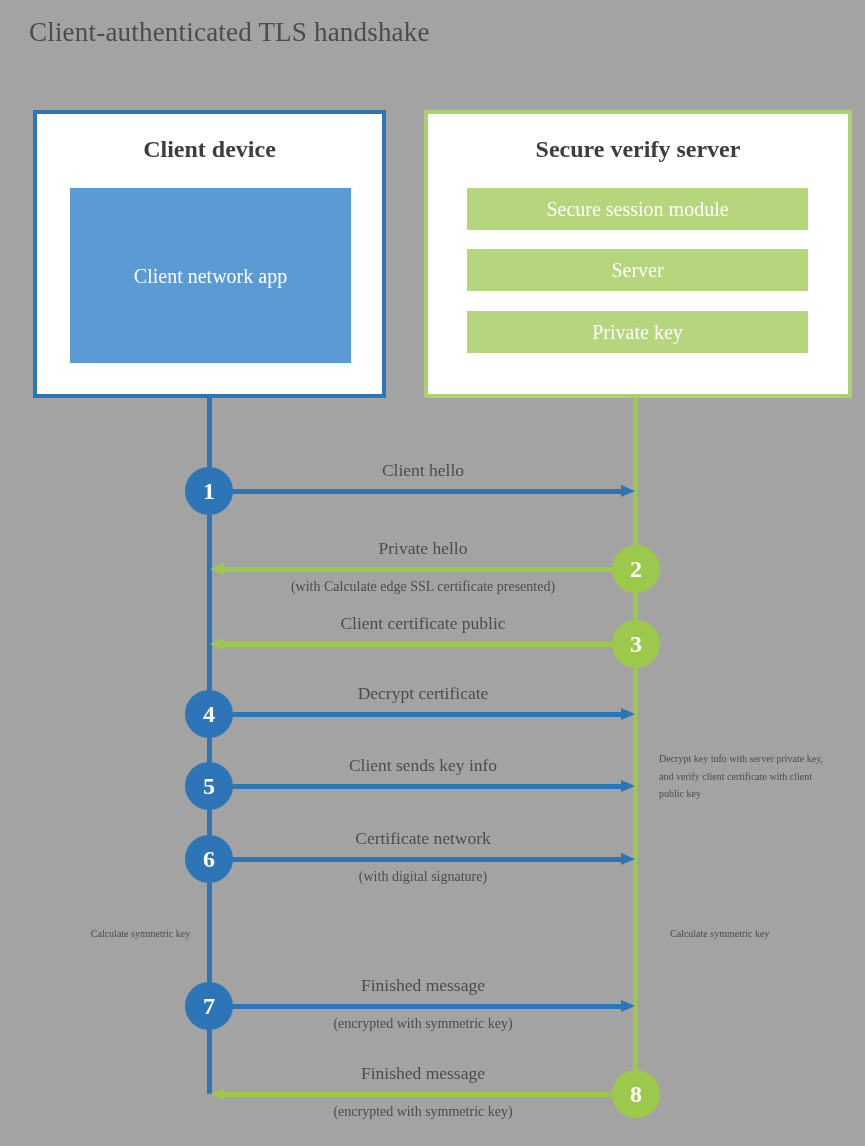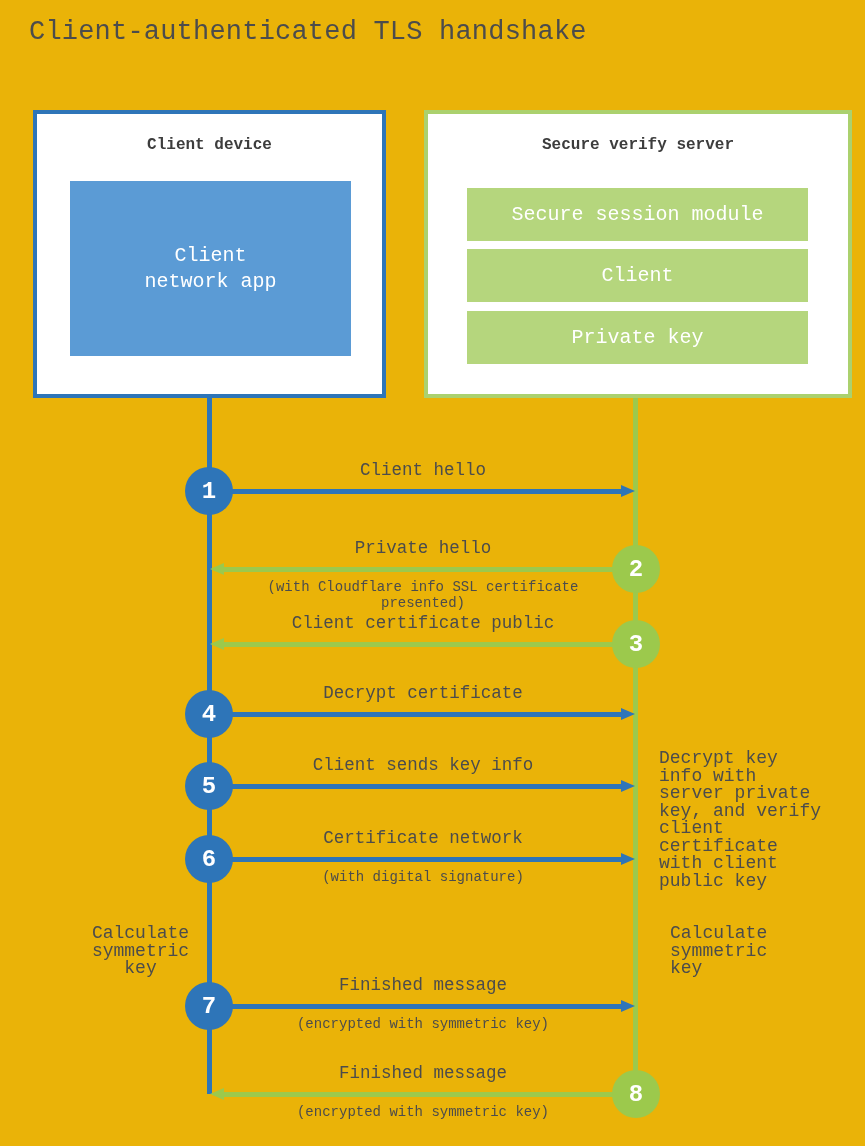--- a/index.html
+++ b/index.html
@@ -2,39 +2,39 @@
 <html style="--blue: #2e75b8; --blue-fill: #5b9bd5; --green: #9cc94c; --green-border: #abd16e; --green-fill: #b5d67d;"><head>
 <meta charset="utf-8">
 <style>
   :root{
     --blue:#2e75b8; --blue-fill:#5b9bd5;
     --green:#9cc94c; --green-border:#abd16e; --green-fill:#b5d67d;
     --ink:#3d3d3d; --gray:#4c4c4c;
   }
   html,body{margin:0;padding:0;background:#ffffff;}
   .canvas{
-    position:relative; width:865px; height:1146px; background:#eab308;
-    font-family:Liberation Mono, monospace; overflow:hidden;
+    position:relative; width:865px; height:1146px; background:#a3a3a3;
+    font-family:Liberation Serif, serif; overflow:hidden;
   }
   .page-title{
     position:absolute; left:29px; top:17px; font-size:27px; font-weight:300;
     color:var(--gray); letter-spacing:0.2px;
   }
   
   .actor-box{position:absolute; top:110px; height:288px; box-sizing:border-box; background:#fff;}
   .actor-box.client{left:33px; width:353px; border:4px solid var(--blue);}
   .actor-box.server{left:424px; width:428px; border:4px solid var(--green-border);}
-  .actor-title{margin-top:22px; text-align:center; font-size:16px; font-weight:bold; color:var(--ink);}
+  .actor-title{margin-top:22px; text-align:center; font-size:24px; font-weight:bold; color:var(--ink);}
   .inner-app{
-    position:absolute; left:70px; top:181px; width:281px; height:175px;
+    position:absolute; left:70px; top:188px; width:281px; height:175px;
     background:var(--blue-fill); display:flex; align-items:center; justify-content:center;
   }
   .inner-app span{display:block; width:160px; text-align:center; color:#fff; font-size:20px; line-height:1.3;}
   .module-bar{
-    position:absolute; left:467px; width:341px; height:53px; background:var(--green-fill);
+    position:absolute; left:467px; width:341px; height:42px; background:var(--green-fill);
     display:flex; align-items:center; justify-content:center; color:#fff; font-size:20px;
   }
   
   .vline{position:absolute; width:5px; top:398px; height:696px;}
   .vline.blue{left:207px; background:var(--blue);}
   .vline.green{left:633px; background:var(--green);}
   
   .arrow{position:absolute; height:5px;}
   .arrow.right{left:209px; width:413px; background:var(--blue);}
   .arrow.right::after{
@@ -53,21 +53,21 @@
     position:absolute; width:48px; height:48px; border-radius:50%;
     display:flex; align-items:center; justify-content:center;
     color:#fff; font-size:24px; font-weight:bold;
   }
   .circle.blue{left:185px; background:var(--blue);}
   .circle.green{left:612px; background:var(--green);}
   
   .msg{position:absolute; left:240px; width:366px; text-align:center; font-size:17.5px; color:var(--gray);}
   .sub{position:absolute; left:240px; width:366px; text-align:center; font-size:14px; color:var(--gray);}
   
-  .note{position:absolute; font-size:18px; line-height:17.5px; color:var(--gray);}
+  .note{position:absolute; font-size:10px; line-height:17.5px; color:var(--gray);}
   .note.decrypt{left:659px; top:750px; width:168px; text-align:left;}
   .note.calc-left{left:78px; top:925px; width:125px; text-align:center;}
   .note.calc-right{left:670px; top:925px; width:125px; text-align:left;}
 </style>
 </head>
 <body>
 
 <div class="canvas">
 
   <div class="page-title">Client-authenticated TLS handshake</div>
@@ -76,35 +76,35 @@
     <div class="actor-title">Client device</div>
   </div>
   <div class="inner-app">
     <span>Client network app</span>
   </div>
 
   <div class="actor-box server">
     <div class="actor-title">Secure verify server</div>
   </div>
   <div class="module-bar" style="top:188px">Secure session module</div>
-  <div class="module-bar" style="top:249px">Client</div>
+  <div class="module-bar" style="top:249px">Server</div>
   <div class="module-bar" style="top:311px">Private key</div>
 
   <div class="vline blue"></div>
   <div class="vline green"></div>
 
   <div class="arrow right" style="top:489px"></div>
   <div class="msg" style="top:460px">Client hello</div>
   <div class="circle blue" style="top:467px">
       <span>1</span>
     </div>
 
   <div class="arrow left" style="top:567px"></div>
   <div class="msg" style="top:538px">Private hello</div>
-  <div class="sub" style="top:579px">(with Cloudflare info SSL certificate presented)</div>
+  <div class="sub" style="top:579px">(with Calculate edge SSL certificate presented)</div>
   <div class="circle green" style="top:545px">
       <span>2</span>
     </div>
 
   <div class="arrow left" style="top:642px"></div>
   <div class="msg" style="top:613px">Client certificate public</div>
   <div class="circle green" style="top:620px">
       <span>3</span>
     </div>
 

